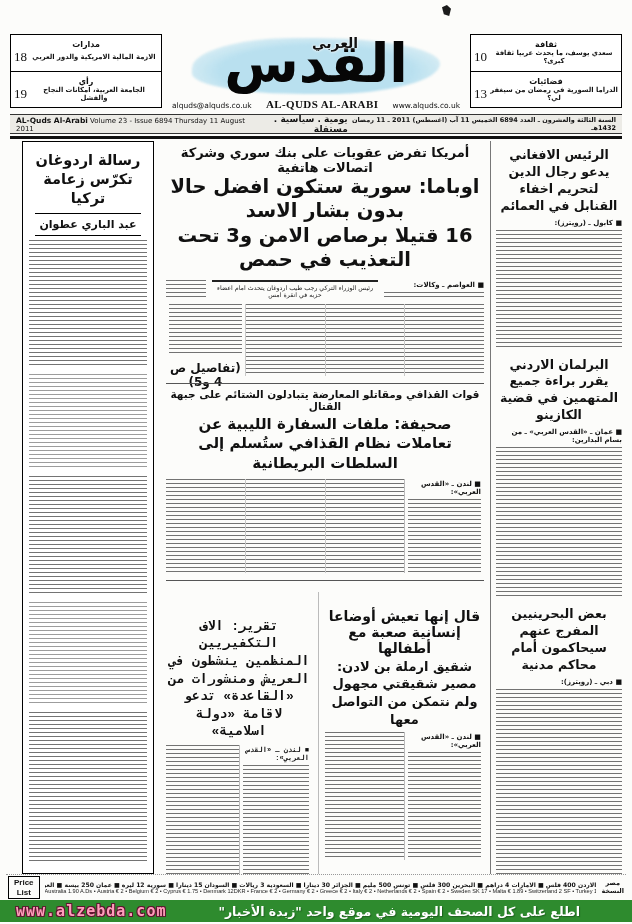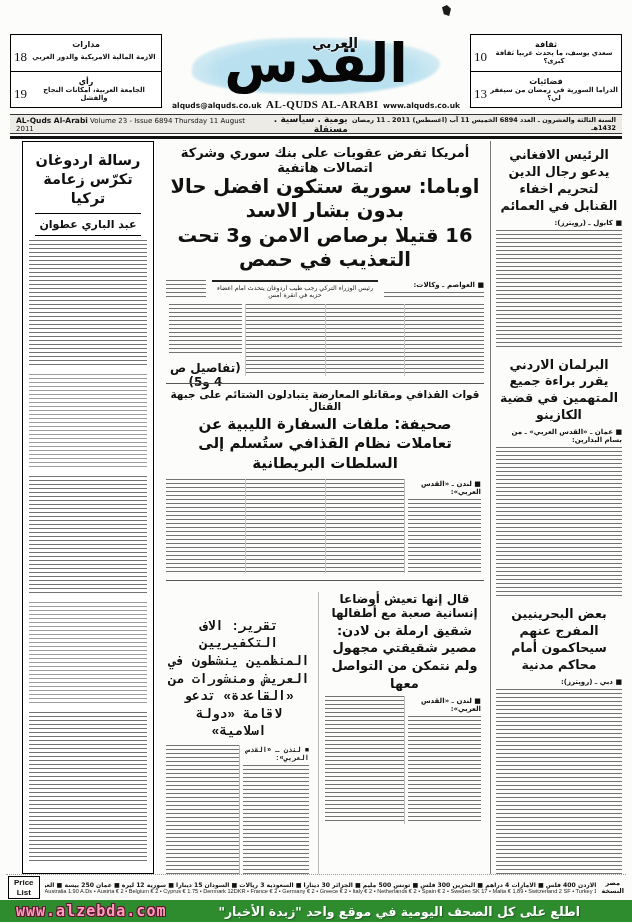--- a/index.html
+++ b/index.html
@@ -16,21 +16,21 @@
   .idx-page{font-size:13px;direction:ltr;font-family:"Liberation Serif",serif;}
   .mast{flex:1;position:relative;text-align:center;height:76px;}
   .mast-blob{position:absolute;left:50%;top:4px;transform:translateX(-50%);width:248px;height:56px;
              background:radial-gradient(ellipse at 50% 60%, #b9e0ef 0 55%, rgba(185,224,239,.5) 78%, transparent 100%);
              border-radius:45% 55% 50% 50%/60% 50% 60% 40%;filter:blur(1px);}
   .mast-title{position:relative;font-size:54px;font-weight:bold;line-height:60px;letter-spacing:-2px;color:#060606;}
   .mast-small{position:absolute;top:1px;left:50%;transform:translateX(-4px);font-size:14px;font-weight:bold;
               text-shadow:0 0 2px #fff,0 0 3px #fff;z-index:2;}
   .mast-foot{position:absolute;bottom:0;left:0;right:0;display:flex;justify-content:space-between;align-items:flex-end;padding:0 2px;}
   .mast-en{font-family:"Liberation Serif",serif;font-weight:bold;font-size:11px;letter-spacing:.4px;direction:ltr;}
-  .mast-link{font-size:7.5px;font-weight:bold;direction:ltr;color:#111;text-decoration:none;}
+  .mast-link{font-size:7.5px;font-weight:normal;direction:ltr;color:#111;text-decoration:none;}
   .fold-mark{position:absolute;left:442px;top:5px;width:9px;height:11px;background:#1c1c1c;
              clip-path:polygon(0 20%,55% 0,100% 35%,80% 100%,20% 85%);}
   
   .dateline{height:20px;margin:0 10px;background:#ecebe6;border-top:1px solid #333;border-bottom:1px solid #333;
             display:flex;align-items:center;justify-content:space-between;padding:0 6px;box-sizing:border-box;}
   .dl-ar{font-size:6.5px;font-weight:bold;}
   .dl-tag{font-size:9px;font-weight:bold;letter-spacing:2px;}
   .dl-en{font-size:7px;direction:ltr;}
   .dl-en b{font-size:7.5px;}
   .thick-rule{height:3px;background:#111;margin:2px 10px 0;}
@@ -82,21 +82,21 @@
   .fourcol{margin-top:6px;height:72px;}
   .note{font-size:12px;font-weight:bold;text-align:center;margin-top:5px;}
   .div-rule{border-top:1px solid #555;margin:7px 0 4px;}
   .lb-kicker{font-size:10.5px;font-weight:bold;text-align:center;}
   .lb-h{font-size:15px;font-weight:bold;text-align:center;line-height:1.32;margin:3px 8px 5px;}
   .lb-body{height:96px;}
   
   .bottom-row{display:flex;margin-top:7px;flex:1;}
   .bl-sec{width:166px;border-left:1px solid #bbb;padding-left:6px;box-sizing:border-box;}
   .ar-sec{flex:1;padding-right:6px;padding-top:24px;box-sizing:border-box;font-family:Liberation Mono, monospace;}
-  .sec-kicker{font-size:12px;font-weight:bold;text-align:center;}
+  .sec-kicker{font-size:14px;font-weight:bold;text-align:center;margin-top:16px;}
   .sec-h{font-size:13px;font-weight:bold;text-align:center;line-height:1.35;margin:2px 0 4px;}
   .twocol > div{flex:1;padding:0 3px;}
   .twocol > div:not(:last-child){border-left:1px solid #bbb;}
   
   .op-box{border:1.5px solid #000;height:100%;box-sizing:border-box;padding:5px 6px;overflow:hidden;background:#fff;margin-left:12px;}
   .op-h{font-size:14.5px;font-weight:bold;text-align:center;line-height:1.3;margin:4px 0 5px;}
   .op-rule{border-top:1px solid #000;margin:4px 6px;}
   .op-author{font-size:11px;font-weight:bold;text-align:center;}
   
   .price-row{height:26px;margin:0 6px;border-top:1px dotted #999;display:flex;align-items:center;gap:5px;padding:2px;box-sizing:border-box;}

